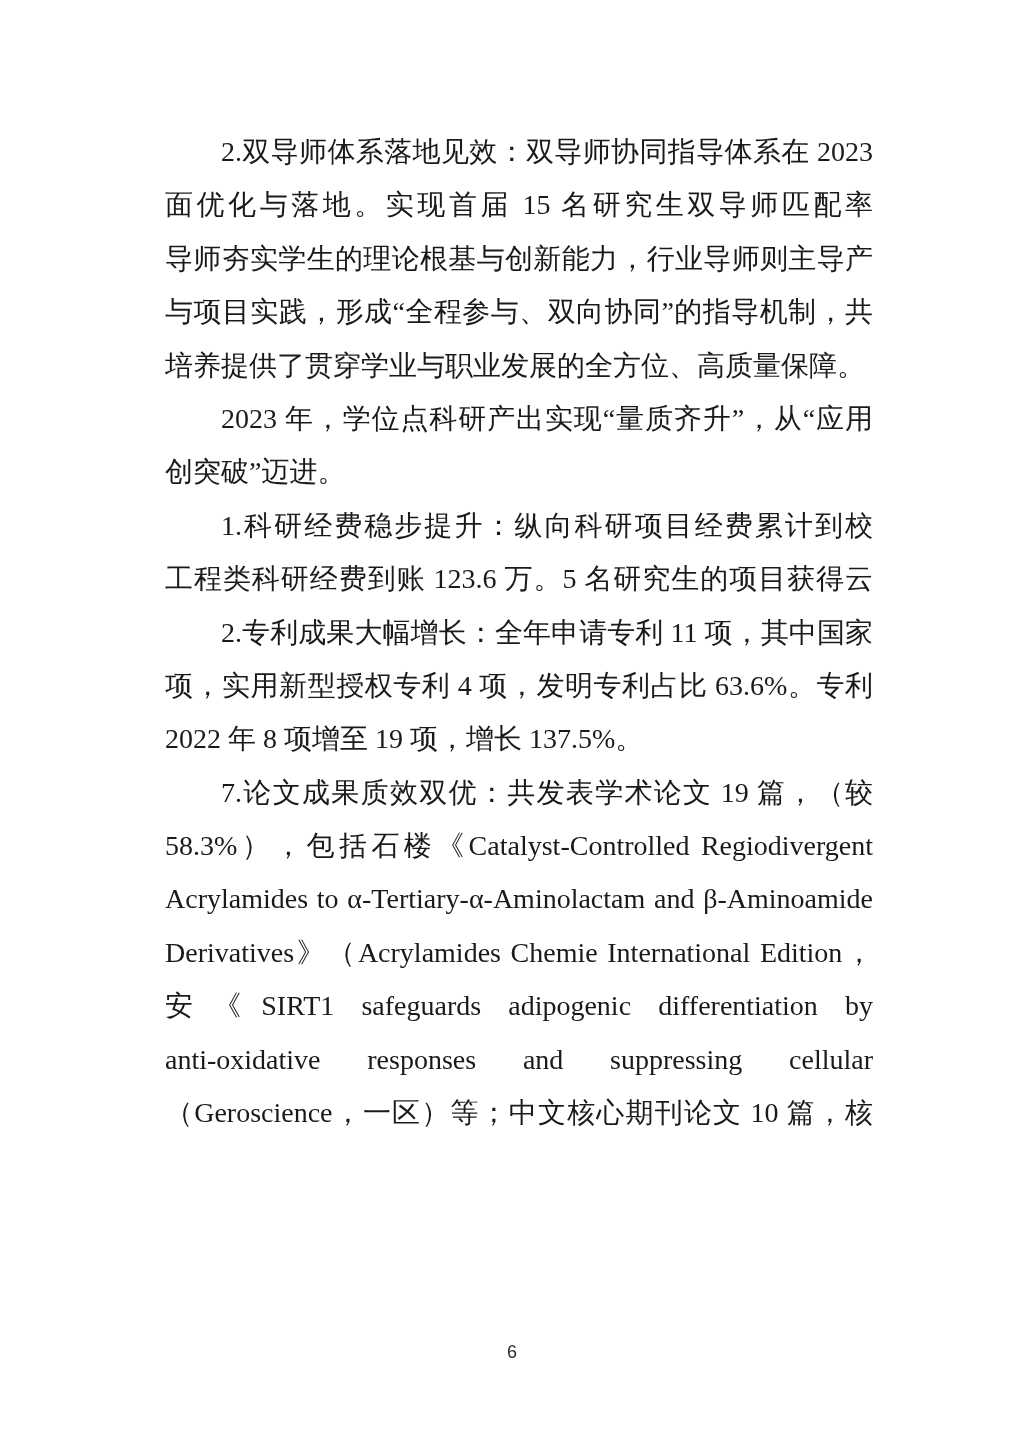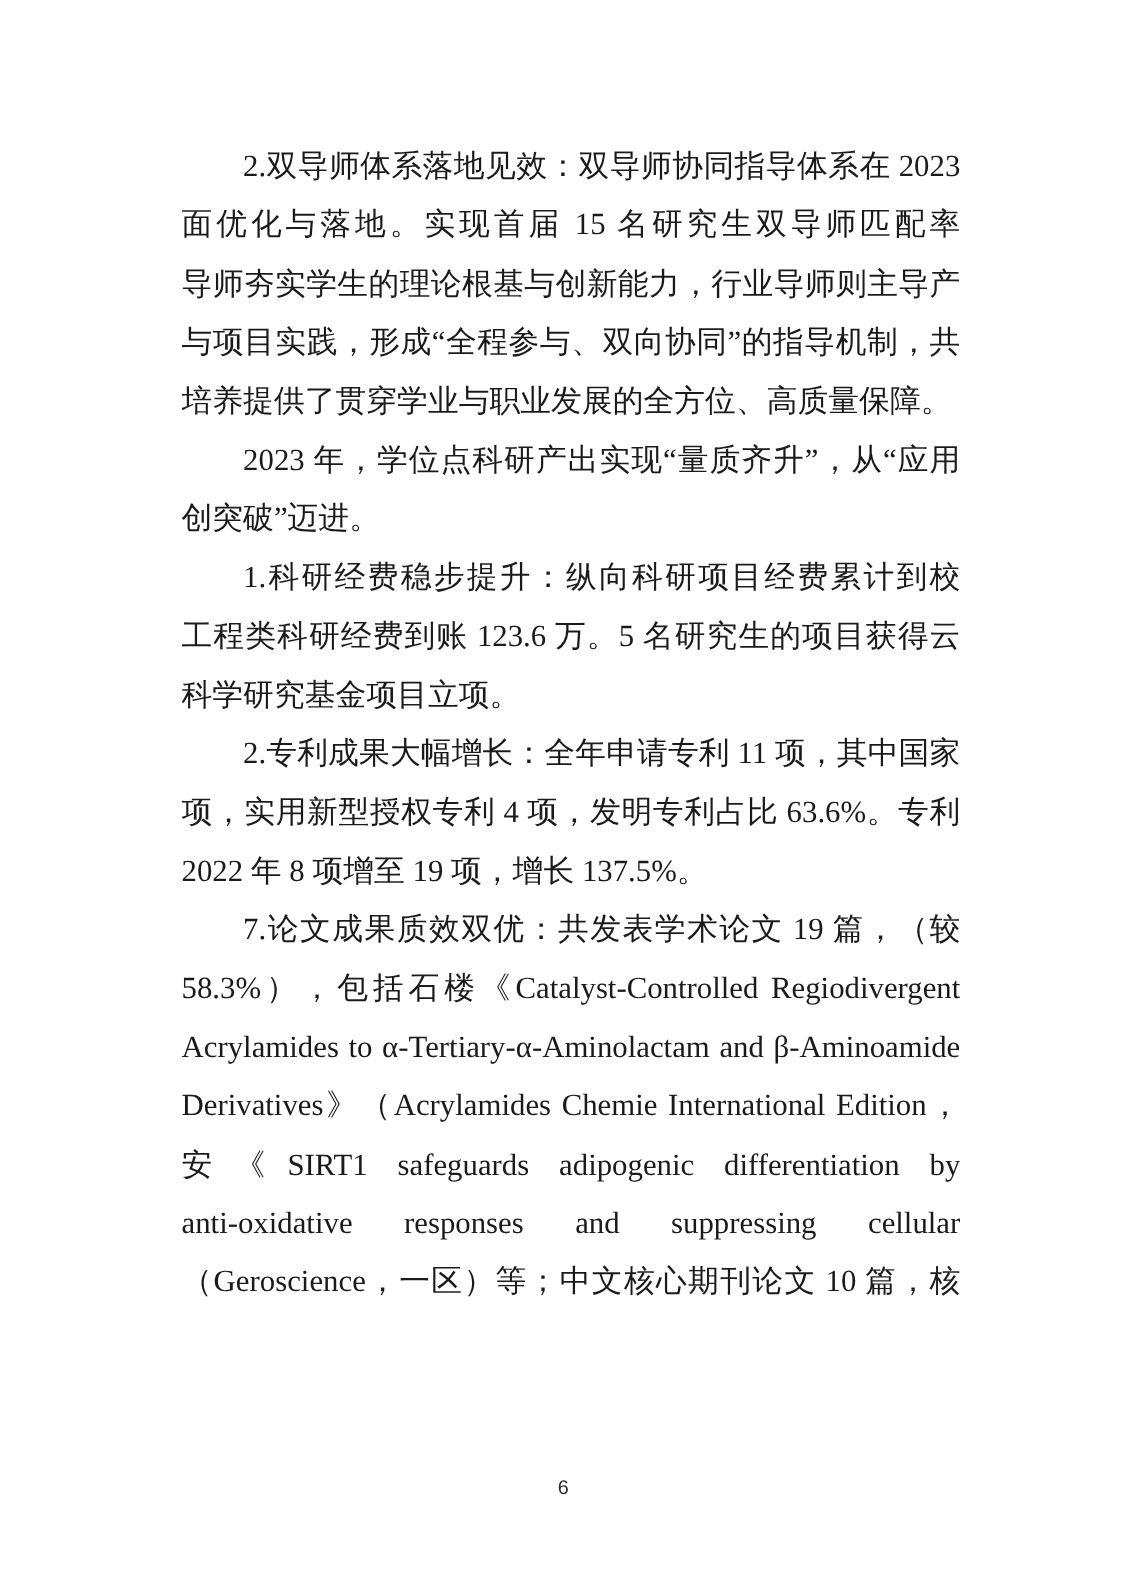--- a/index.html
+++ b/index.html
@@ -70,21 +70,20 @@
 
 
     <div class="para">
       <div class="ln j ind">2023 年，学位点科研产出实现“量质齐升”，从“应用积累”向“原</div>
       <div class="ln">创突破”迈进。</div>
     </div>
 
     <div class="para">
       <div class="ln j ind">1.科研经费稳步提升：纵向科研项目经费累计到校 306 万，横向</div>
       <div class="ln j">工程类科研经费到账 123.6 万。5 名研究生的项目获得云南省教育厅</div>
-      <div class="ln">科学研究基金项目立项。</div>
     </div>
 
     <div class="para">
       <div class="ln j ind">2.专利成果大幅增长：全年申请专利 11 项，其中国家发明专利 7</div>
       <div class="ln j">项，实用新型授权专利 4 项，发明专利占比 63.6%。专利成果数量从</div>
       <div class="ln">2022 年 8 项增至 19 项，增长 137.5%。</div>
     </div>
 
     <div class="para">
       <div class="ln j ind">7.论文成果质效双优：共发表学术论文 19 篇，（较 2022 年增长</div>

